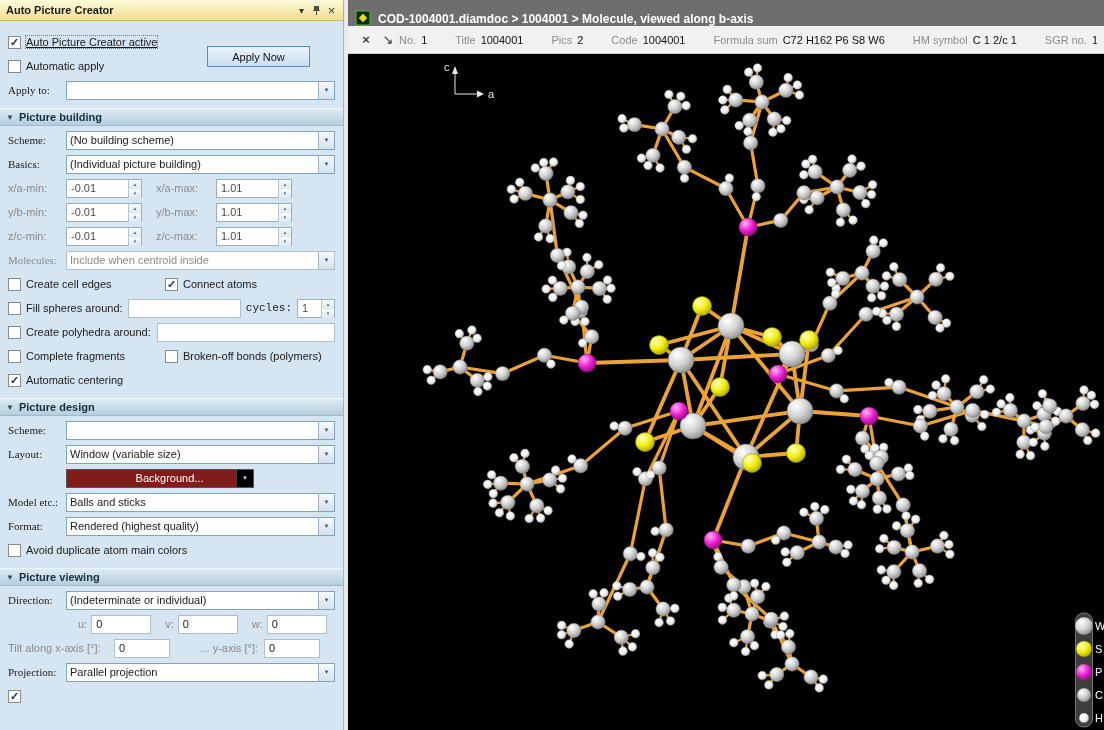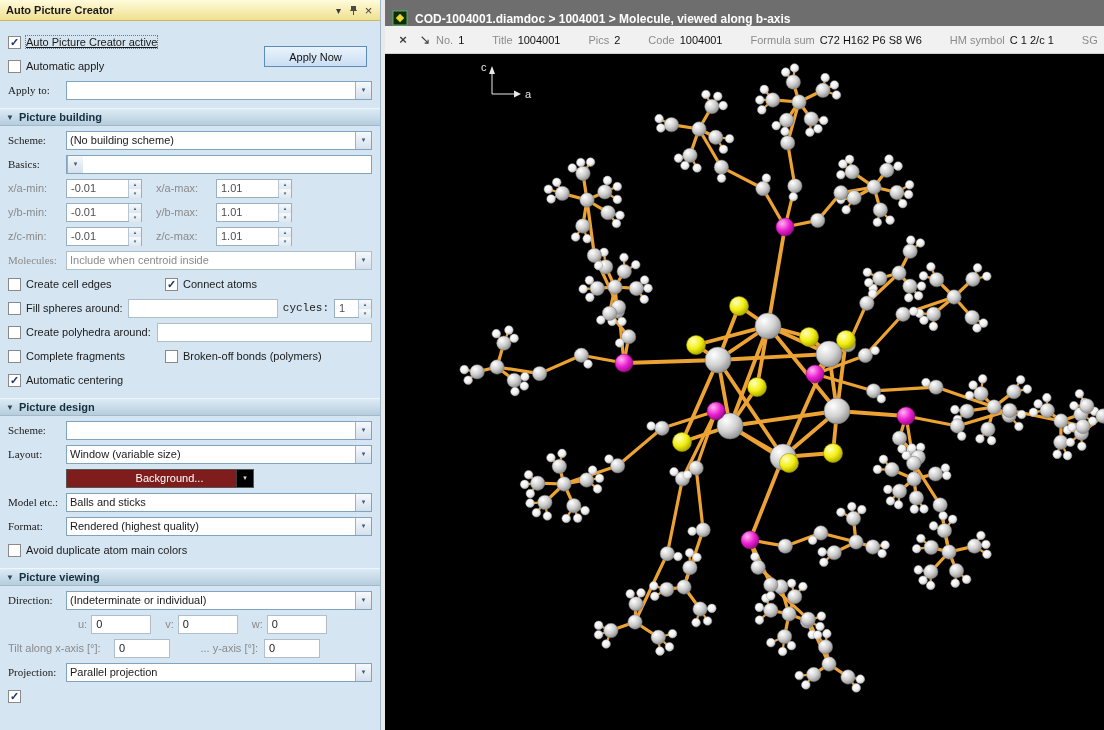--- a/index.html
+++ b/index.html
@@ -1,33 +1,33 @@
 <!DOCTYPE html>
 <html><head>
 <meta charset="utf-8">
 <style>
   *{box-sizing:border-box;margin:0;padding:0;}
   html,body{width:1104px;height:730px;overflow:hidden;}
   body{font-family:"Liberation Sans",sans-serif;font-size:11px;color:#1a1a1a;background:#fff;}
   .app{display:flex;width:1104px;height:730px;}
 
   
-  .left{width:381px;flex:none;background:#d6e5f2;border-right:1px solid #9eb6c9;display:flex;flex-direction:column;}
+  .left{width:344px;flex:none;background:#d6e5f2;border-right:1px solid #9eb6c9;display:flex;flex-direction:column;}
   .titlebar{height:21px;flex:none;background:linear-gradient(#fffbdc,#f0e090);display:flex;align-items:center;padding:0 4px;border-bottom:1px solid #cdb85e;}
   .titlebar .t{font-weight:bold;flex:1;padding-left:2px;}
   .tb-ic{width:15px;height:15px;display:flex;align-items:center;justify-content:center;color:#3c3c3c;font-size:10px;cursor:default;}
   .pbody{flex:1;overflow:hidden;padding-top:3px;}
   .topblock{position:relative;padding-top:4px;}
   .row{display:flex;align-items:center;margin:4px 8px 0 8px;height:20px;}
   .lbl{width:58px;flex:none;font-family:Liberation Serif, serif;}
   .cb{width:13px;height:13px;background:#fff;border:1px solid #8a8a8a;flex:none;display:inline-flex;align-items:center;justify-content:center;margin-right:5px;}
   .cb .ck{font-size:11px;font-weight:bold;color:#16386b;line-height:1;}
   .cbl{white-space:nowrap;}
   .u{text-decoration:underline;outline:1px dotted #777;}
-  .apply{position:absolute;top:22px;right:13px;width:103px;height:21px;background:linear-gradient(#eaf3fc,#c9def2);border:1px solid #5e8cb8;font-family:inherit;font-size:11px;color:#111;}
+  .apply{position:absolute;top:22px;right:33px;width:103px;height:21px;background:linear-gradient(#eaf3fc,#c9def2);border:1px solid #5e8cb8;font-family:inherit;font-size:11px;color:#111;}
   .combo{flex:1;height:19px;background:#ffffff;border:1px solid #82a3bd;display:flex;align-items:stretch;min-width:0;}
   .combo .val{flex:1;padding:2px 3px;white-space:nowrap;overflow:hidden;min-width:0;}
   .combo .arr{width:16px;flex:none;border-left:1px solid #9ab4c9;background:linear-gradient(#f6f9fc,#d4e1ec);color:#3a5a78;font-size:7px;display:flex;align-items:center;justify-content:center;}
   .spin{display:flex;height:19px;background:#fff;border:1px solid #9ab0c0;align-items:stretch;}
   .spin .val{flex:1;padding:2px 4px;color:#4e4e4e;overflow:hidden;}
   .spin .btns{width:13px;flex:none;display:flex;flex-direction:column;border-left:1px solid #b6c6d2;}
   .spin .btns i{flex:1;font-style:normal;font-size:5px;line-height:9px;text-align:center;background:linear-gradient(#f7fafc,#dde7ee);color:#41617c;}
   .sect{margin-top:8px;height:18px;background:linear-gradient(#dcebf5,#b6cddc);border-top:1px solid #eef6fb;border-bottom:1px solid #a0bacb;display:flex;align-items:center;padding:0 6px;font-weight:bold;color:#14303f;}
   .sect .tri{font-size:8px;margin-right:5px;color:#2a4a5e;}
   .dis{color:#8a8a8a;}
@@ -109,20 +109,21 @@
       <div class="row">
         <span class="lbl">Scheme:</span>
         <span class="combo">
           <span class="val">(No building scheme)</span>
           <span class="arr">▾</span>
         </span>
       </div>
       <div class="row">
         <span class="lbl">Basics:</span>
         <span class="combo">
+          <span class="val">(Individual picture building)</span>
           <span class="arr">▾</span>
         </span>
       </div>
 
       <div class="row">
         <span class="mm-l dis">x/a-min:</span>
         <span class="spin mm-f">
           <span class="val">-0.01</span>
           <span class="btns">
               <i>▴</i>

